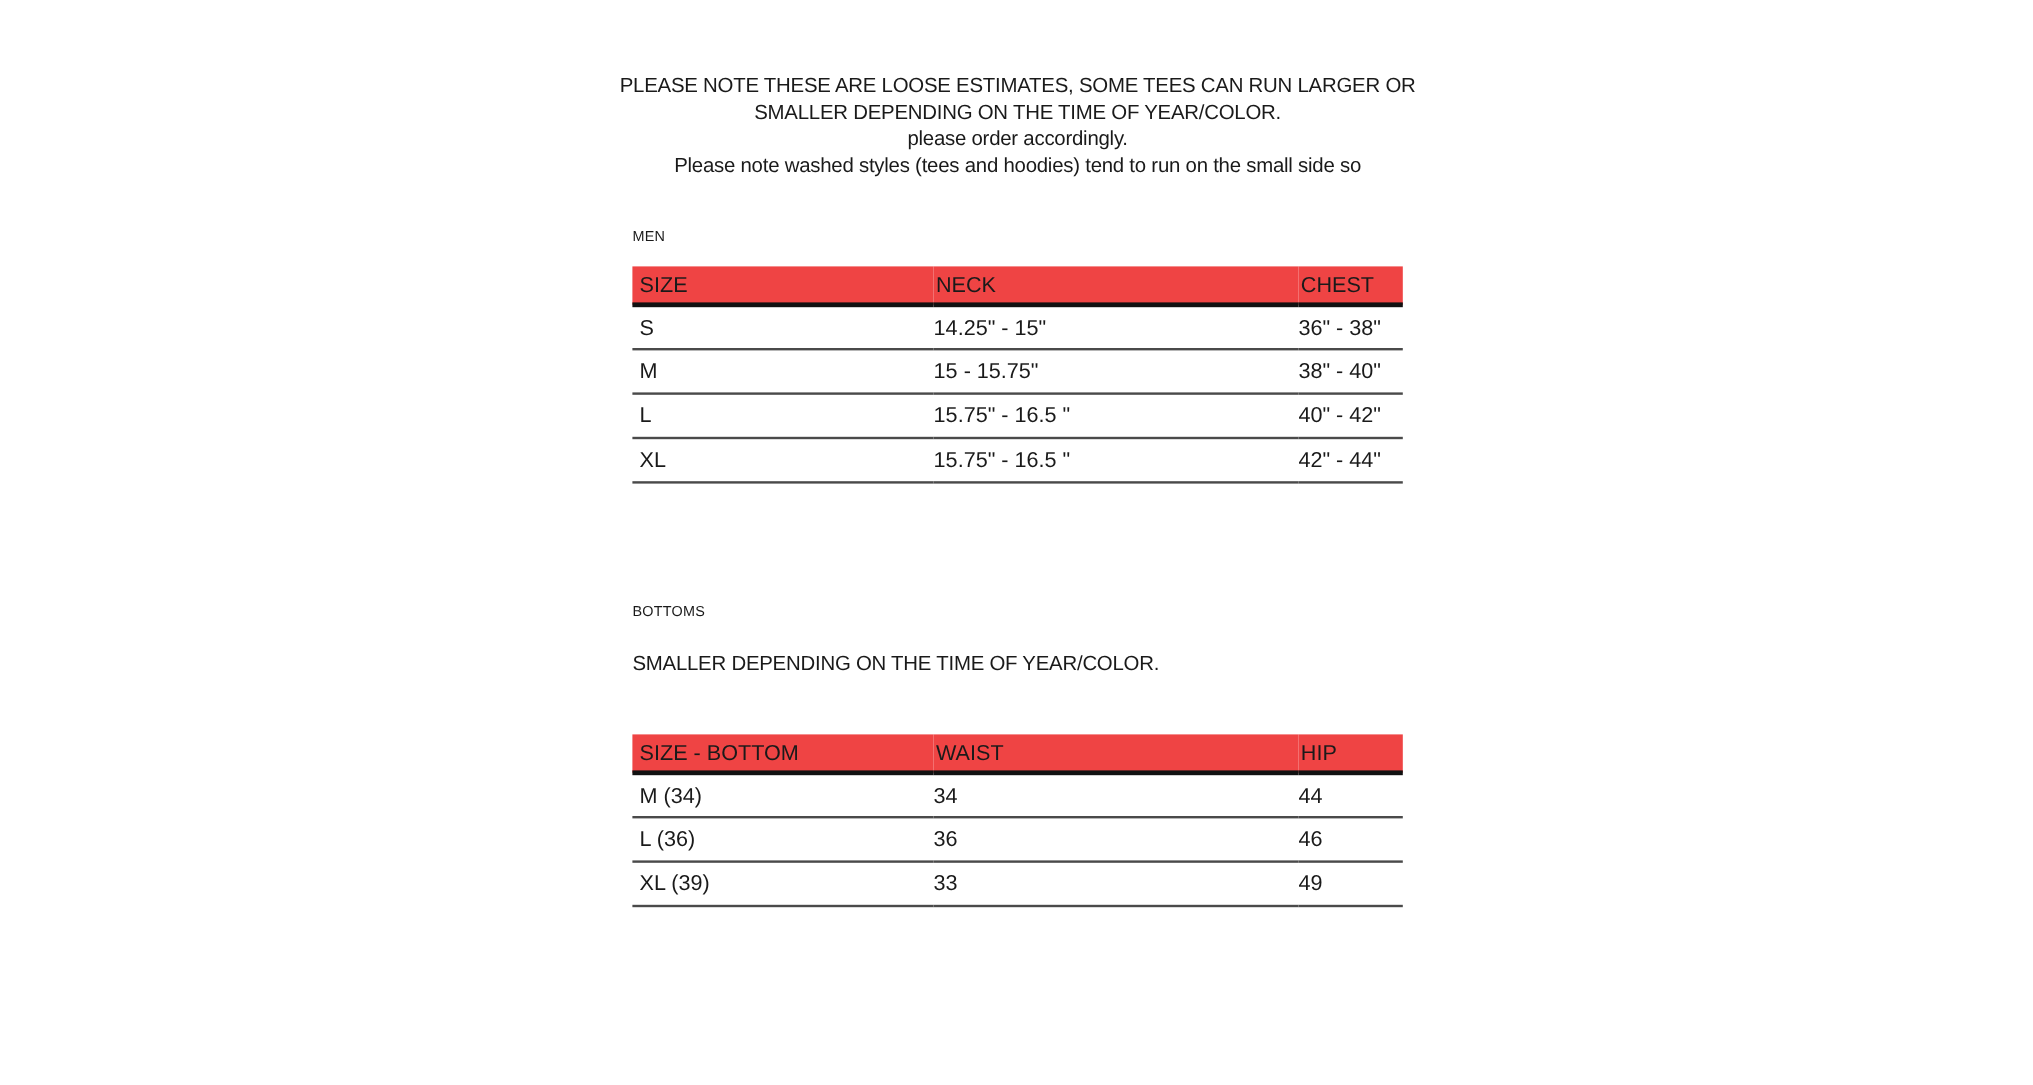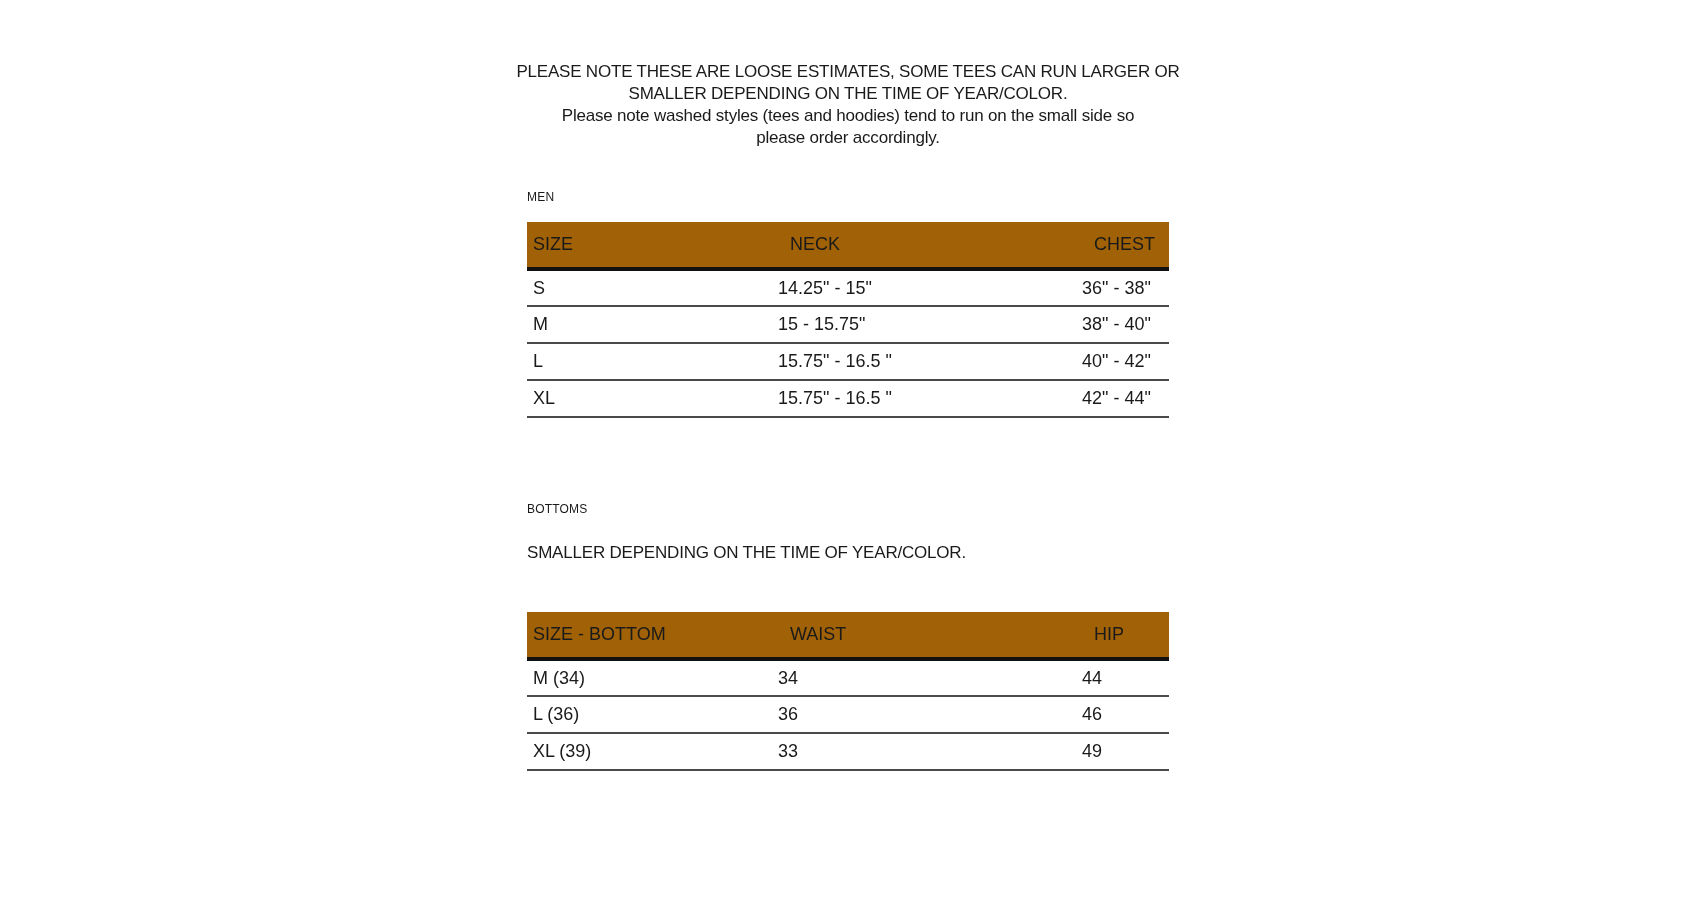--- a/index.html
+++ b/index.html
@@ -54,27 +54,27 @@
     border-collapse:collapse;
     table-layout:fixed;
   }
   .table-men { top:222px; }
   .table-bottoms { top:612px; }
   table.size-table col.c1 { width:251px; }
   table.size-table col.c2 { width:304px; }
   table.size-table col.c3 { width:87px; }
   table.size-table th {
     height:32px;
-    background:#a16207;
+    background:#ef4444;
     border-bottom:4px solid #111111;
     font-weight:normal;
     font-size:18px;
     text-align:left;
     vertical-align:middle;
-    padding:12px;
+    padding:2px;
     white-space:nowrap;
   }
   table.size-table td {
     height:37px;
     border-bottom:2px solid #4a4a4a;
     font-size:18px;
     text-align:left;
     vertical-align:middle;
     padding:0;
     white-space:nowrap;
@@ -83,22 +83,22 @@
   table.size-table td:first-child { padding-left:6px; }
 </style>
 </head>
 <body>
 
 <div class="content">
 
   <div class="intro">
     <div>PLEASE NOTE THESE ARE LOOSE ESTIMATES, SOME TEES CAN RUN LARGER OR</div>
     <div>SMALLER DEPENDING ON THE TIME OF YEAR/COLOR.</div>
+    <div>please order accordingly.</div>
     <div>Please note washed styles (tees and hoodies) tend to run on the small side so</div>
-    <div>please order accordingly.</div>
   </div>
 
   <div class="section-heading heading-men">MEN</div>
 
   <table class="size-table table-men">
     <colgroup>
         <col class="c1">
         <col class="c2">
         <col class="c3">
       </colgroup>

